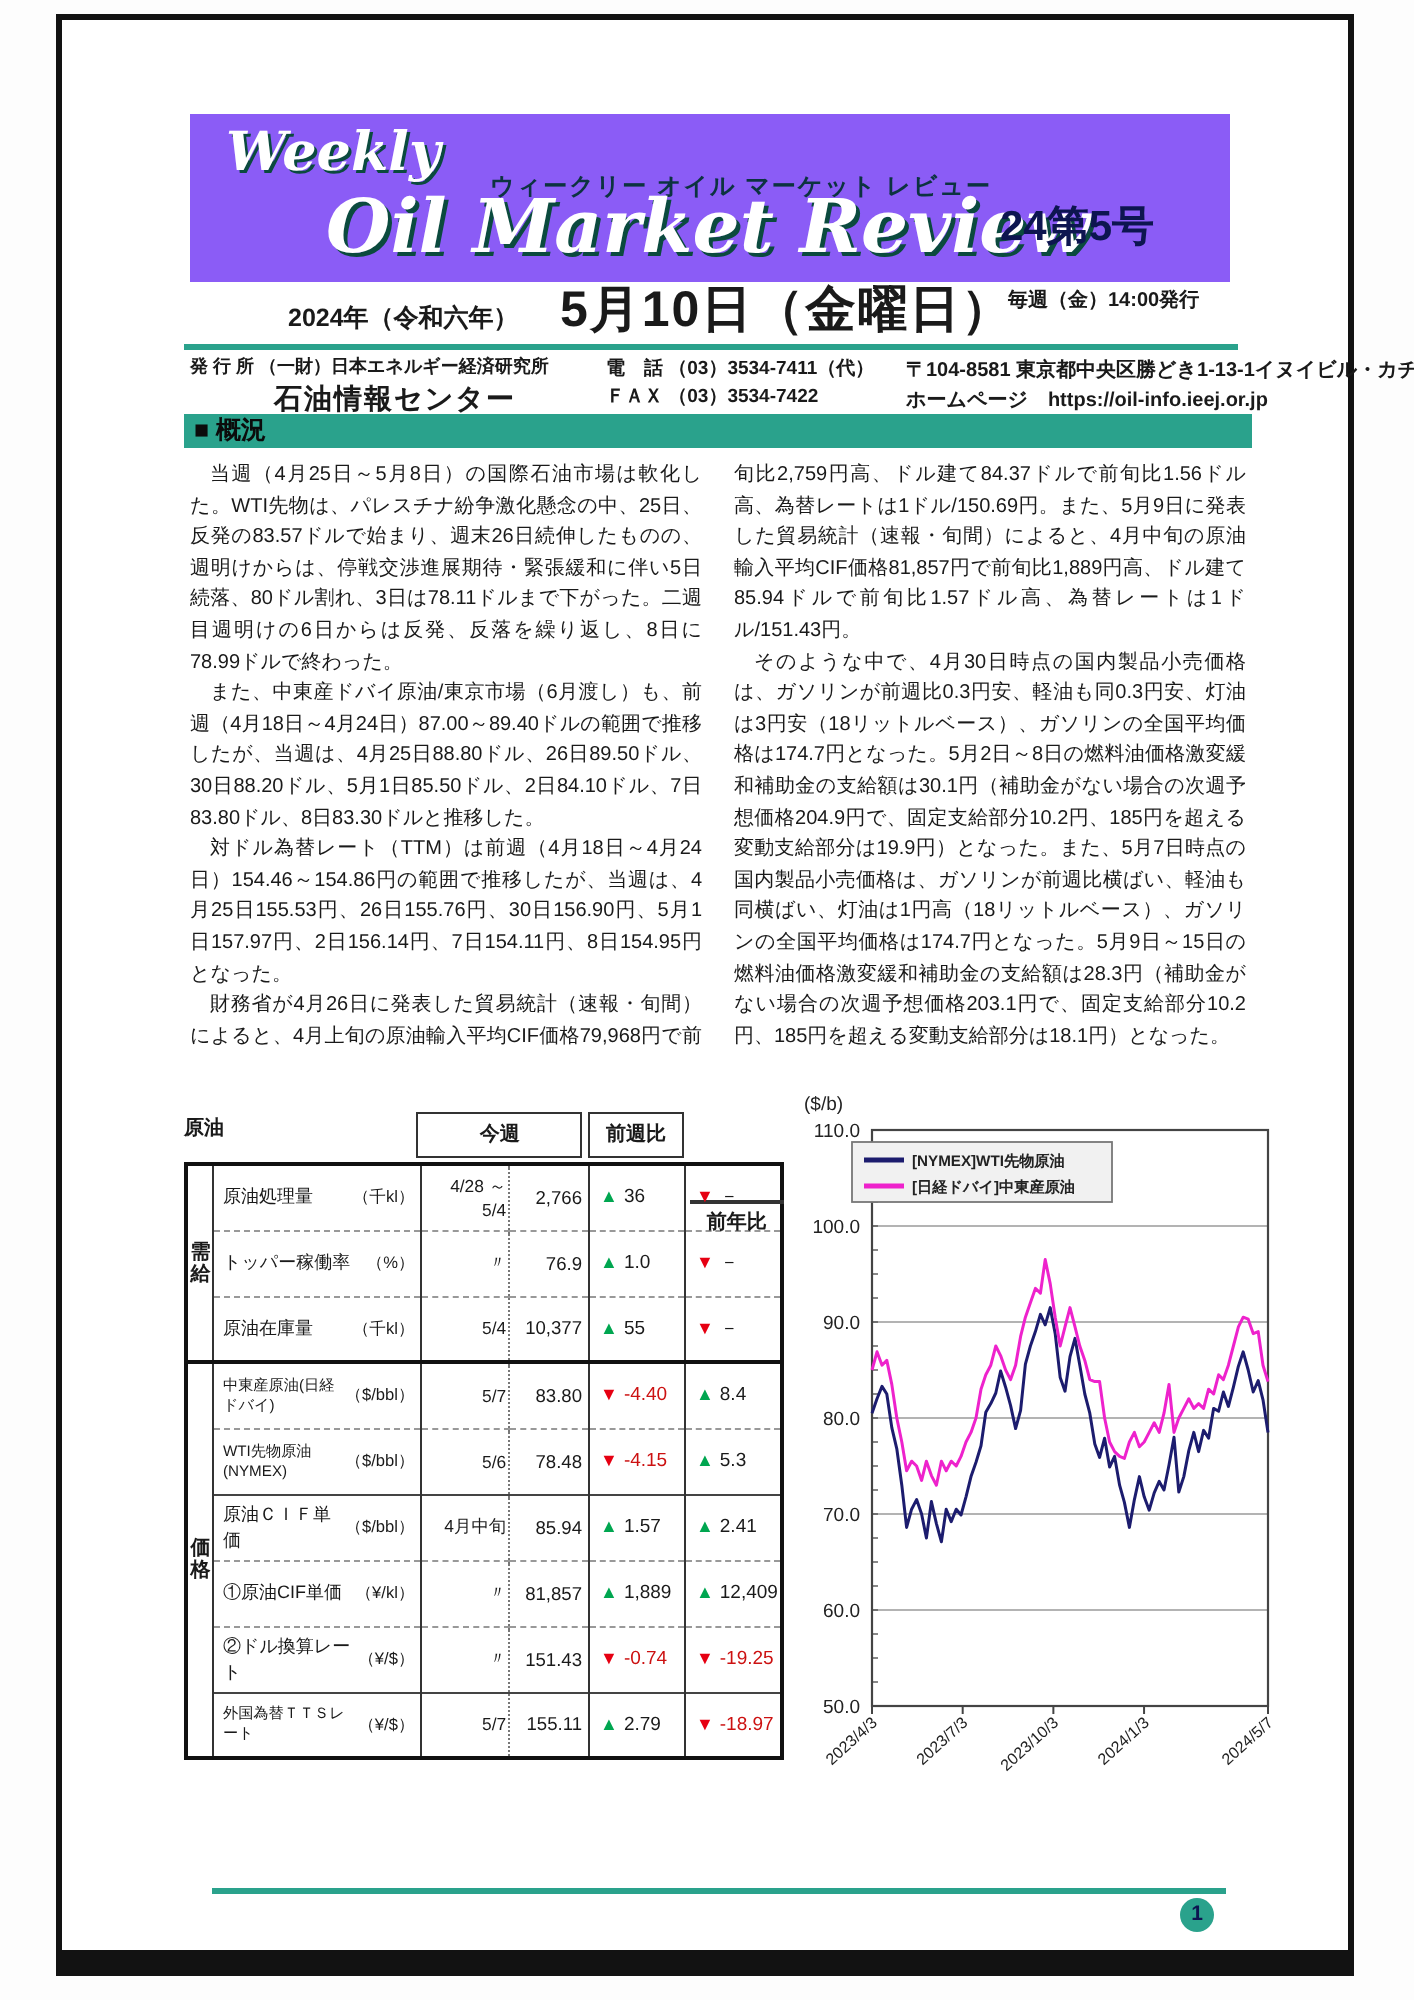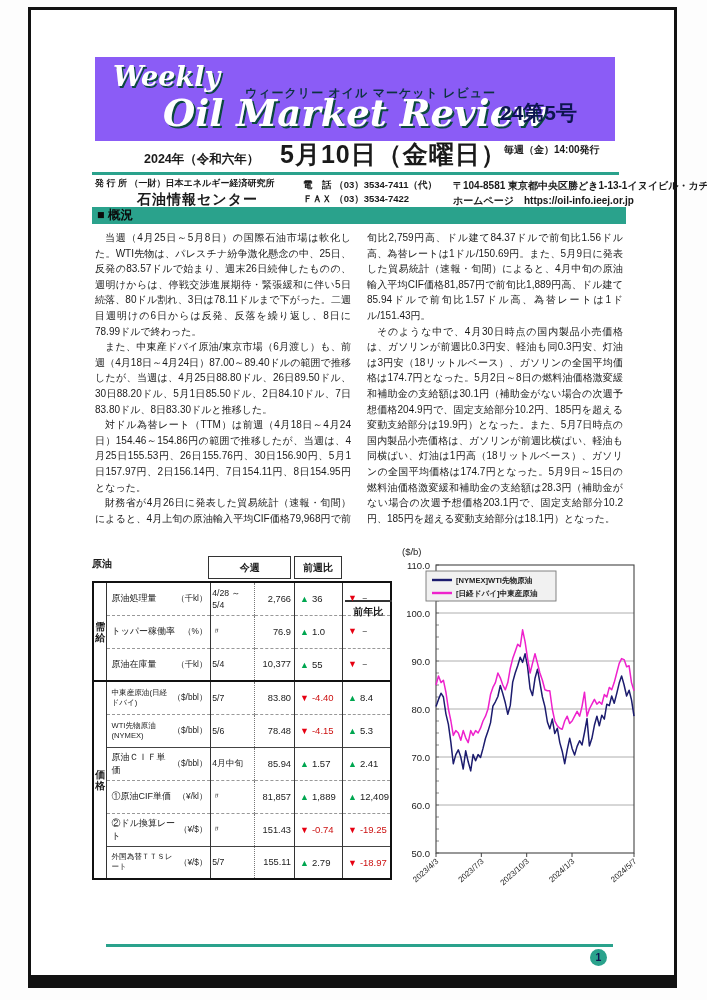--- a/index.html
+++ b/index.html
@@ -66,21 +66,21 @@
   .hbox.yoy{width:48px;margin-left:3px;margin-top:44px;}
   table.dtable{border-collapse:collapse;border:2px solid #111;margin-top:2px;}
   .dtable td{height:33px;padding:1px;box-sizing:border-box;font-size:9.5px;}
   td.gcell{width:14px;border-right:1px solid #333;text-align:center;font-weight:bold;}
   td.gcell span{display:block;line-height:1.1;font-size:10px;}
   td.lcell{width:104px;border-right:1px solid #333;}
   td.lcell .lrow{display:flex;justify-content:space-between;align-items:center;padding:0 2px 0 3px;}
   td.lcell .lab{font-size:9px;}
   td.lcell .lab.small{font-size:7.6px;}
   td.lcell .unit{font-size:8.3px;white-space:nowrap;}
-  td.dcell{width:44px;text-align:left;font-size:8.7px;}
+  td.dcell{width:44px;text-align:right;font-size:8.7px;}
   td.vcell{width:40px;text-align:right;padding-right:3px;border-left:1px dotted #777;border-right:1px solid #333;font-size:9.3px;}
   td.ccell{width:48px;padding-left:5px;border-right:1px solid #333;white-space:nowrap;}
   td.ccell:last-child{border-right:none;}
   .tri{font-size:9px;margin-right:3px;}
   .tri.up{color:#00a650;}
   .tri.down{color:#e60012;}
   .num.neg{color:#cc1111;}
   tr.sep-dashed td{border-top:1px dashed #999;}
   tr.sep-solid td{border-top:1px solid #444;}
   tr.sep-group td{border-top:2px solid #111;}

